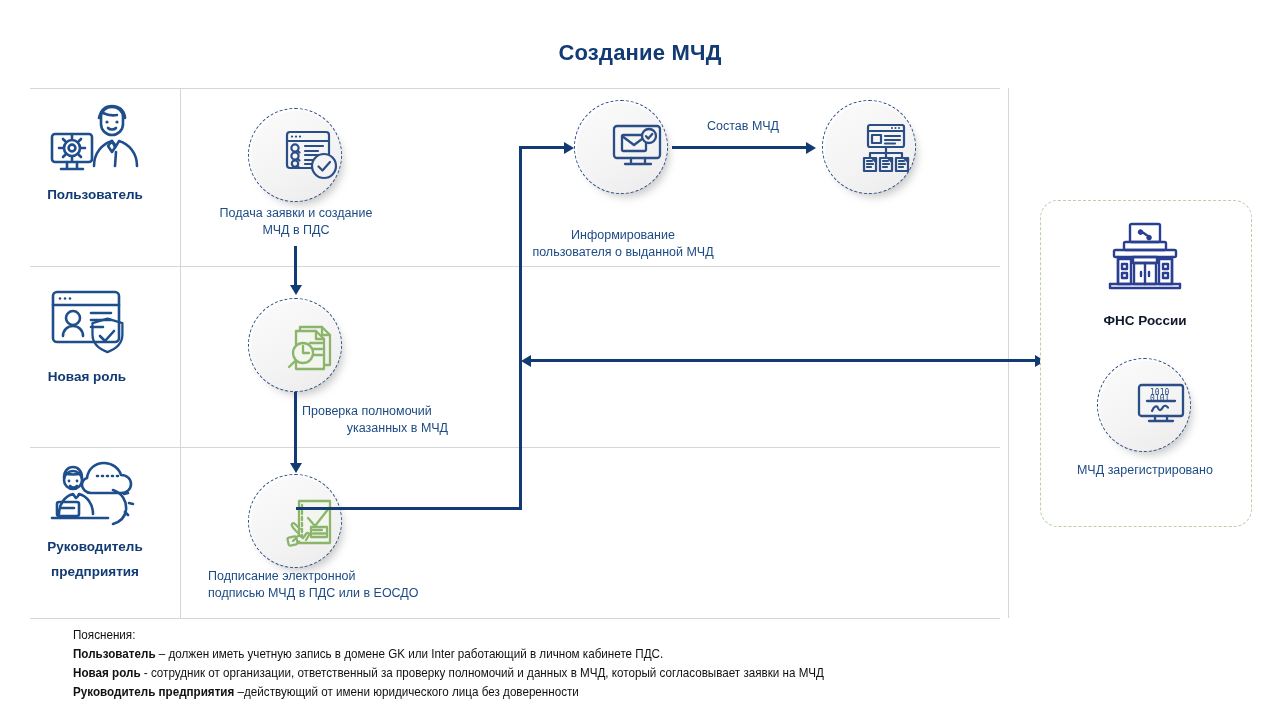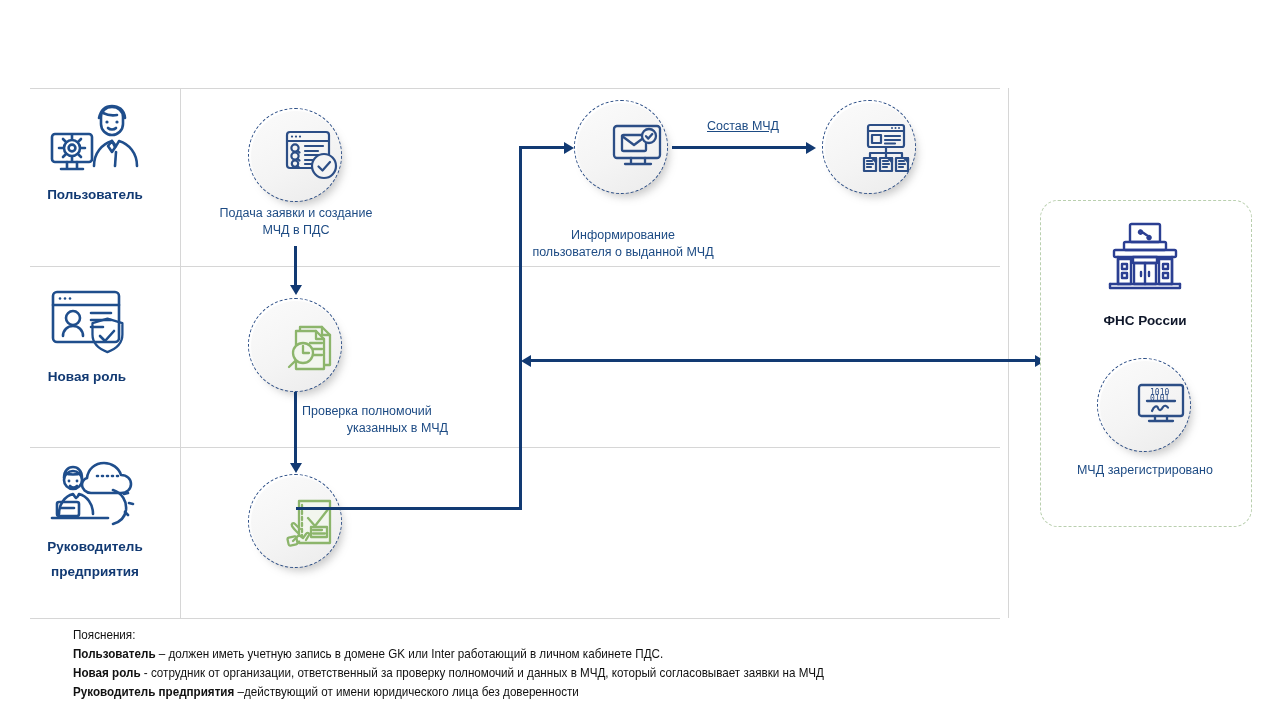--- a/index.html
+++ b/index.html
@@ -108,21 +108,20 @@
     width: 0; height: 0;
   }
   .arrow-d { border-left: 6px solid transparent; border-right: 6px solid transparent; border-top: 10px solid #123a73; }
   .arrow-r { border-top: 6px solid transparent; border-bottom: 6px solid transparent; border-left: 10px solid #123a73; }
   .arrow-l { border-top: 6px solid transparent; border-bottom: 6px solid transparent; border-right: 10px solid #123a73; }
 
   .edge-label {
     font-size: 12.5px;
     color: #1d4b84;
     line-height: 1.34;
-    text-decoration: underline;
   }
 
   
   #fns-panel {
     left: 1040px; top: 200px;
     width: 210px; height: 325px;
     border: 1.5px dashed #b9cfae;
     border-radius: 18px;
     background: #ffffff;
   }
@@ -142,20 +141,21 @@
     margin-left: 35px;
   }
   #notes .note-line { white-space: nowrap; transform: scaleX(.94); transform-origin: left center; }
   #notes b { font-weight: bold; }
 </style>
 </head>
 <body>
 
 <div id="canvas">
 
+  <div class="abs" id="title">Создание МЧД</div>
 
   <div class="abs lane-h" style="top:88px;"></div>
   <div class="abs lane-h" style="top:266px;"></div>
   <div class="abs lane-h" style="top:447px;"></div>
   <div class="abs lane-h" style="top:618px;"></div>
   <div class="abs lane-v" style="left:180px;"></div>
   <div class="abs lane-v" style="left:1008px;"></div>
 
   <div class="abs actor" style="left:20px; top:100px;">
     <div class="actor-icon">
@@ -295,20 +295,24 @@
         <path d="M16 8v3M16 14v3M16 20v3M16 26v3M16 32v3M16 38v3"></path>
         <path d="M22 21l7 8 14-18"></path>
         <rect x="25" y="30" width="16" height="10"></rect>
         <path d="M27 33h9M27 36.5h12"></path>
 
         <path d="M7 44l6-6 4 3 3-4c1-2 4-1 3 1l-3 5" fill="#f2f6ee"></path>
         <path d="M12 36c-2-2-5-5-6-7-1-2 1-4 3-2l5 5"></path>
         <rect x="2" y="40" width="9" height="8" rx="1.5" transform="rotate(-12 6.5 44)"></rect>
       </svg>
     </div>
+  </div>
+  <div class="abs caption" style="left:208px; top:568px; width:250px;">
+    <div>Подписание электронной</div>
+    <div>подписью МЧД в ПДС или в ЕОСДО</div>
   </div>
 
   <div class="abs hline" style="left:296px; top:507px; width:226px;"></div>
   <div class="abs vline" style="left:519px; top:147px; height:363px;"></div>
   <div class="abs hline" style="left:519px; top:146px; width:46px;"></div>
   <div class="abs arrow-r" style="left:564px; top:141.5px;"></div>
 
   <div class="abs node" style="left:574px; top:100px;">
     <div class="disc"></div>
     <div class="ring"></div>

